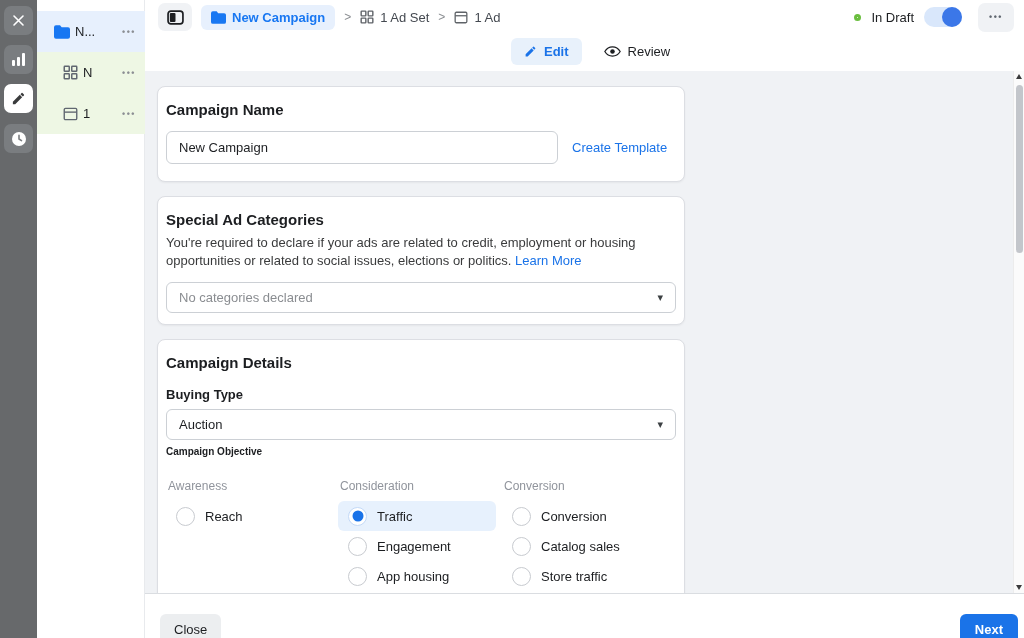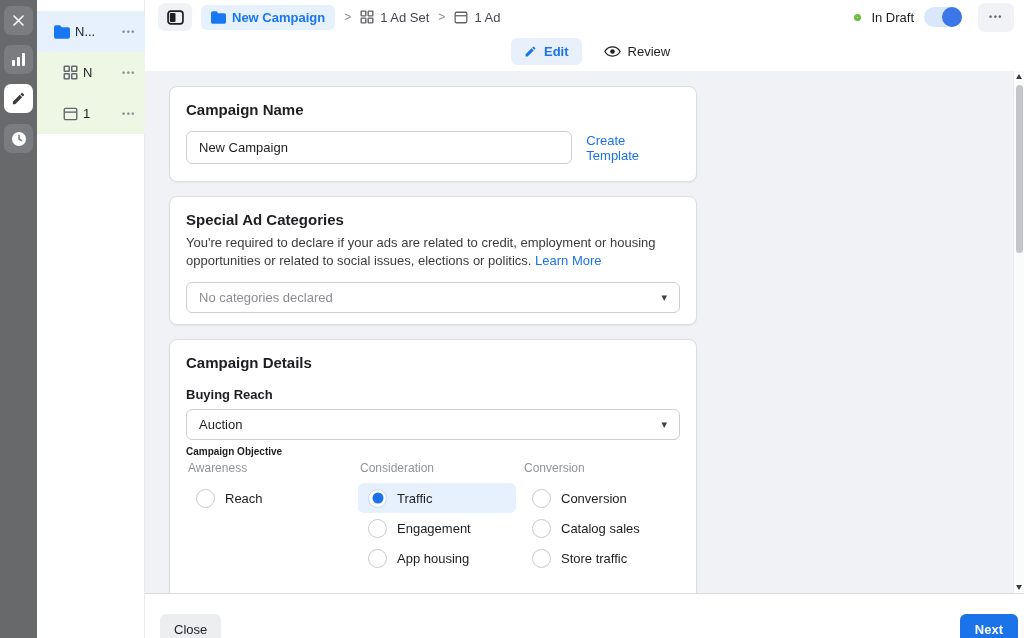--- a/index.html
+++ b/index.html
@@ -42,40 +42,40 @@
   .morebtn { width:36px; height:29px; background:#f0f2f5; border-radius:7px; display:flex;
              align-items:center; justify-content:center; cursor:pointer; }
   .morebtn .dots { position:static; transform:none; color:#606770; }
   .tabs { position:absolute; left:366px; top:38px; display:flex; gap:16px; }
   .tab { display:flex; align-items:center; gap:7px; font-size:13px; padding:6px 13px; border-radius:6px; cursor:pointer; }
   .tab.active { background:#e8f1fb; color:#1a73e8; font-weight:bold; }
   .tab.plain { color:#1c1e21; padding:6px 6px; }
 
   
   .content { left:145px; top:71px; width:879px; height:522px; background:#f0f2f5; overflow:hidden; }
-  .card { position:absolute; left:24px; width:528px; background:#fff; border:1px solid #dcdee3;
-          border-radius:8px; box-shadow:0 1px 2px rgba(0,0,0,.05); padding:14px 16px; }
+  .card { position:absolute; left:12px; width:528px; background:#fff; border:1px solid #dcdee3;
+          border-radius:8px; box-shadow:0 1px 2px rgba(0,0,0,.05); padding:14px 8px; }
   .card1 { top:15px; height:96px; }
   .card2 { top:125px; height:129px; }
   .card3 { top:268px; height:290px; }
   .ctitle { font-size:15px; font-weight:bold; color:#1c1e21; }
   .inrow { margin-top:13px; display:flex; align-items:center; gap:14px; }
   .txtinput { width:392px; height:33px; border:1px solid #ccd0d5; border-radius:6px; padding:0 12px;
               font-size:13px; color:#1c1e21; font-family:inherit; outline:none; }
   .link { font-size:13px; color:#1a73e8; cursor:pointer; text-decoration:none; }
   .desc { margin-top:6px; font-size:13px; line-height:18px; color:#3a3b3c; width:482px; }
   .select { margin-top:12px; height:31px; border:1px solid #ccd0d5; border-radius:6px; display:flex;
             align-items:center; justify-content:space-between; padding:0 12px; cursor:pointer; background:#fff; }
   .select .ph { font-size:13px; color:#8a8d91; }
   .select .val { font-size:13px; color:#1c1e21; }
   .caret { font-size:11px; color:#3c4043; }
   .sublabel { margin-top:16px; font-size:13px; font-weight:bold; color:#1c1e21; }
   .select.tight { margin-top:7px; }
   .objlabel { margin-top:6px; font-size:10px; font-weight:bold; color:#1c1e21; }
-  .cols { position:relative; margin-top:4px; height:126px; }
+  .cols { position:relative; margin-top:22px; height:126px; }
   .col { position:absolute; top:0; }
   .col.c1 { left:0;   width:168px; }
   .col.c2 { left:172px; width:158px; }
   .col.c3 { left:336px; width:170px; }
   .colhead { font-size:12px; color:#90949c; padding-left:2px; height:16px; margin-bottom:6px; }
   .opt { height:30px; display:flex; align-items:center; gap:10px; padding-left:10px; border-radius:6px;
          font-size:13px; color:#1c1e21; cursor:pointer; }
   .opt.sel { background:#e7f1fd; }
   .radio { width:19px; height:19px; border:1px solid #c8cbd0; border-radius:50%; background:#fff;
            position:relative; flex:0 0 auto; }
@@ -261,21 +261,21 @@
         <a class="link">Learn More</a>
       </div>
       <div class="select">
         <span class="ph">No categories declared</span>
         <span class="caret">▾</span>
       </div>
     </div>
 
     <div class="card card3">
       <div class="ctitle">Campaign Details</div>
-      <div class="sublabel">Buying Reach</div>
+      <div class="sublabel">Buying Type</div>
       <div class="select tight">
         <span class="val">Auction</span>
         <span class="caret">▾</span>
       </div>
       <div class="objlabel">Campaign Objective</div>
 
       <div class="cols">
         <div class="col c1">
           <div class="colhead">Awareness</div>
           <div class="opt">

